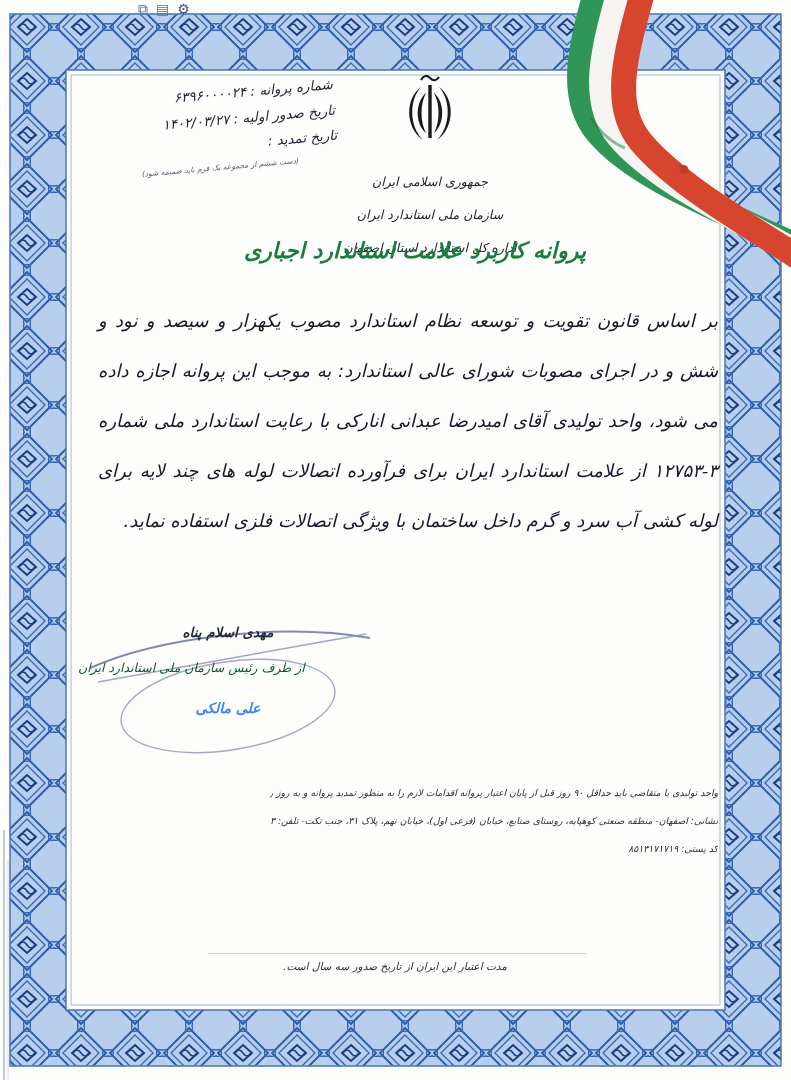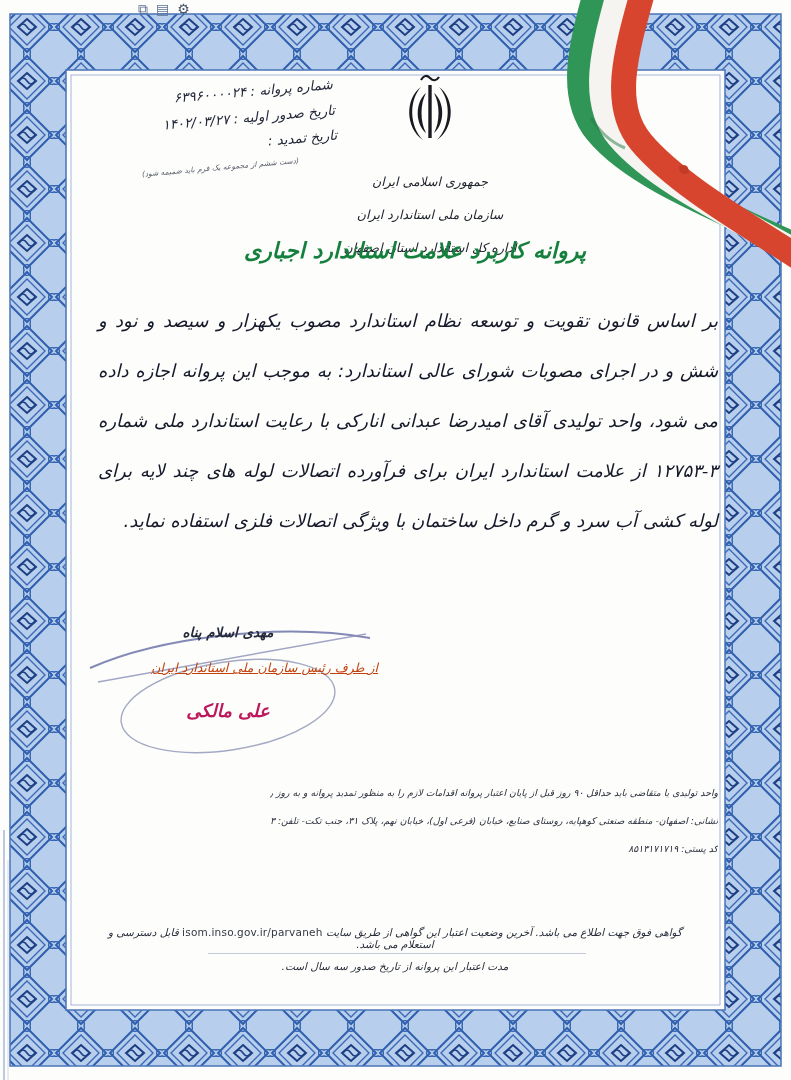--- a/index.html
+++ b/index.html
@@ -43,24 +43,24 @@
     position:absolute;top:296px;right:73px;width:620px;
     font-size:18px;font-style:italic;line-height:50px;
     text-align:justify;color:#141829;
   }
 
   
   .sig-block{position:absolute;top:608px;left:78px;width:300px;height:150px;}
   .sig-svg{position:absolute;top:0;left:0;}
   .sig-name{position:absolute;top:16px;left:40px;width:220px;text-align:center;
     font-size:13.5px;font-weight:bold;font-style:italic;color:#23283a;}
-  .sig-role{position:absolute;top:52px;left:0px;width:300px;text-align:right;
-    font-size:12.5px;font-style:italic;color:#c2410c;text-decoration:underline;}
+  .sig-role{position:absolute;top:52px;left:0px;width:300px;text-align:left;
+    font-size:12.5px;font-style:italic;color:#14532d;}
   .sig-deputy{position:absolute;top:92px;left:60px;width:180px;text-align:center;
-    font-size:18px;font-weight:bold;font-style:italic;color:#be185d;}
+    font-size:14px;font-weight:bold;font-style:italic;color:#3b82f6;}
 
   
   .details{
     position:absolute;top:779px;right:73px;width:448px;
     direction:rtl;text-align:right;font-size:9.3px;font-style:italic;
     line-height:28px;color:#2a2e3c;
   }
   .details .d-line{white-space:nowrap;overflow:hidden;}
 
   
@@ -157,27 +157,22 @@
       <div class="sig-role">از طرف رئیس سازمان ملی استاندارد ایران</div>
       <div class="sig-deputy">علی مالکی</div>
     </div>
 
     <div class="details">
       <div class="d-line">واحد تولیدی یا متقاضی باید حداقل ۹۰ روز قبل از پایان اعتبار پروانه اقدامات لازم را به منظور تمدید پروانه و به روز رسانی مستندات به عمل آورد.</div>
       <div class="d-line">نشانی: اصفهان- منطقه صنعتی کوهپایه، روستای صنایع، خیابان (فرعی اول)، خیابان نهم، پلاک ۳۱، جنب تکت- تلفن: ۰۳۱۴۵۶۳۲۲۶۱۳</div>
       <div class="d-line">کد پستی: ۸۵۱۳۱۷۱۷۱۹</div>
     </div>
 
-    <div class="footer-note1">
-      <span>گواهی فوق جهت اطلاع می باشد. آخرین وضعیت اعتبار این گواهی از طریق سایت</span>
-      <span class="url">isom.inso.gov.ir/parvaneh</span>
-      <span>قابل دسترسی و استعلام می باشد.</span>
-    </div>
     <div class="footer-underline"></div>
-    <div class="footer-note2">مدت اعتبار این پروانه از تاریخ صدور سه سال است.</div>
+    <div class="footer-note2">مدت اعتبار این ایران از تاریخ صدور سه سال است.</div>
 
   </div>
 
   <svg class="ribbon-svg" width="230" height="280" viewBox="0 0 230 280">
     <path d="M 38,-20 C 20,45 6,95 36,132 C 72,176 150,206 240,248" fill="none" stroke="#2f9658" stroke-width="25"></path>
     <path d="M 60,-15 C 42,50 28,100 58,137 C 94,180 168,214 250,260" fill="none" stroke="#f5f4f0" stroke-width="25"></path>
     <path d="M 82,-9 C 64,55 50,106 80,142 C 116,185 186,224 260,272" fill="none" stroke="#d8452e" stroke-width="25"></path>
     <path d="M 30,118 q 14 22 34 30" fill="none" stroke="#237a46" stroke-width="3" opacity="0.5"></path>
     <g transform="translate(118,166) rotate(35)">
       <path d="M0 0 q6 -9 12 0 q-6 9 -12 0" fill="#c23b27"></path>

